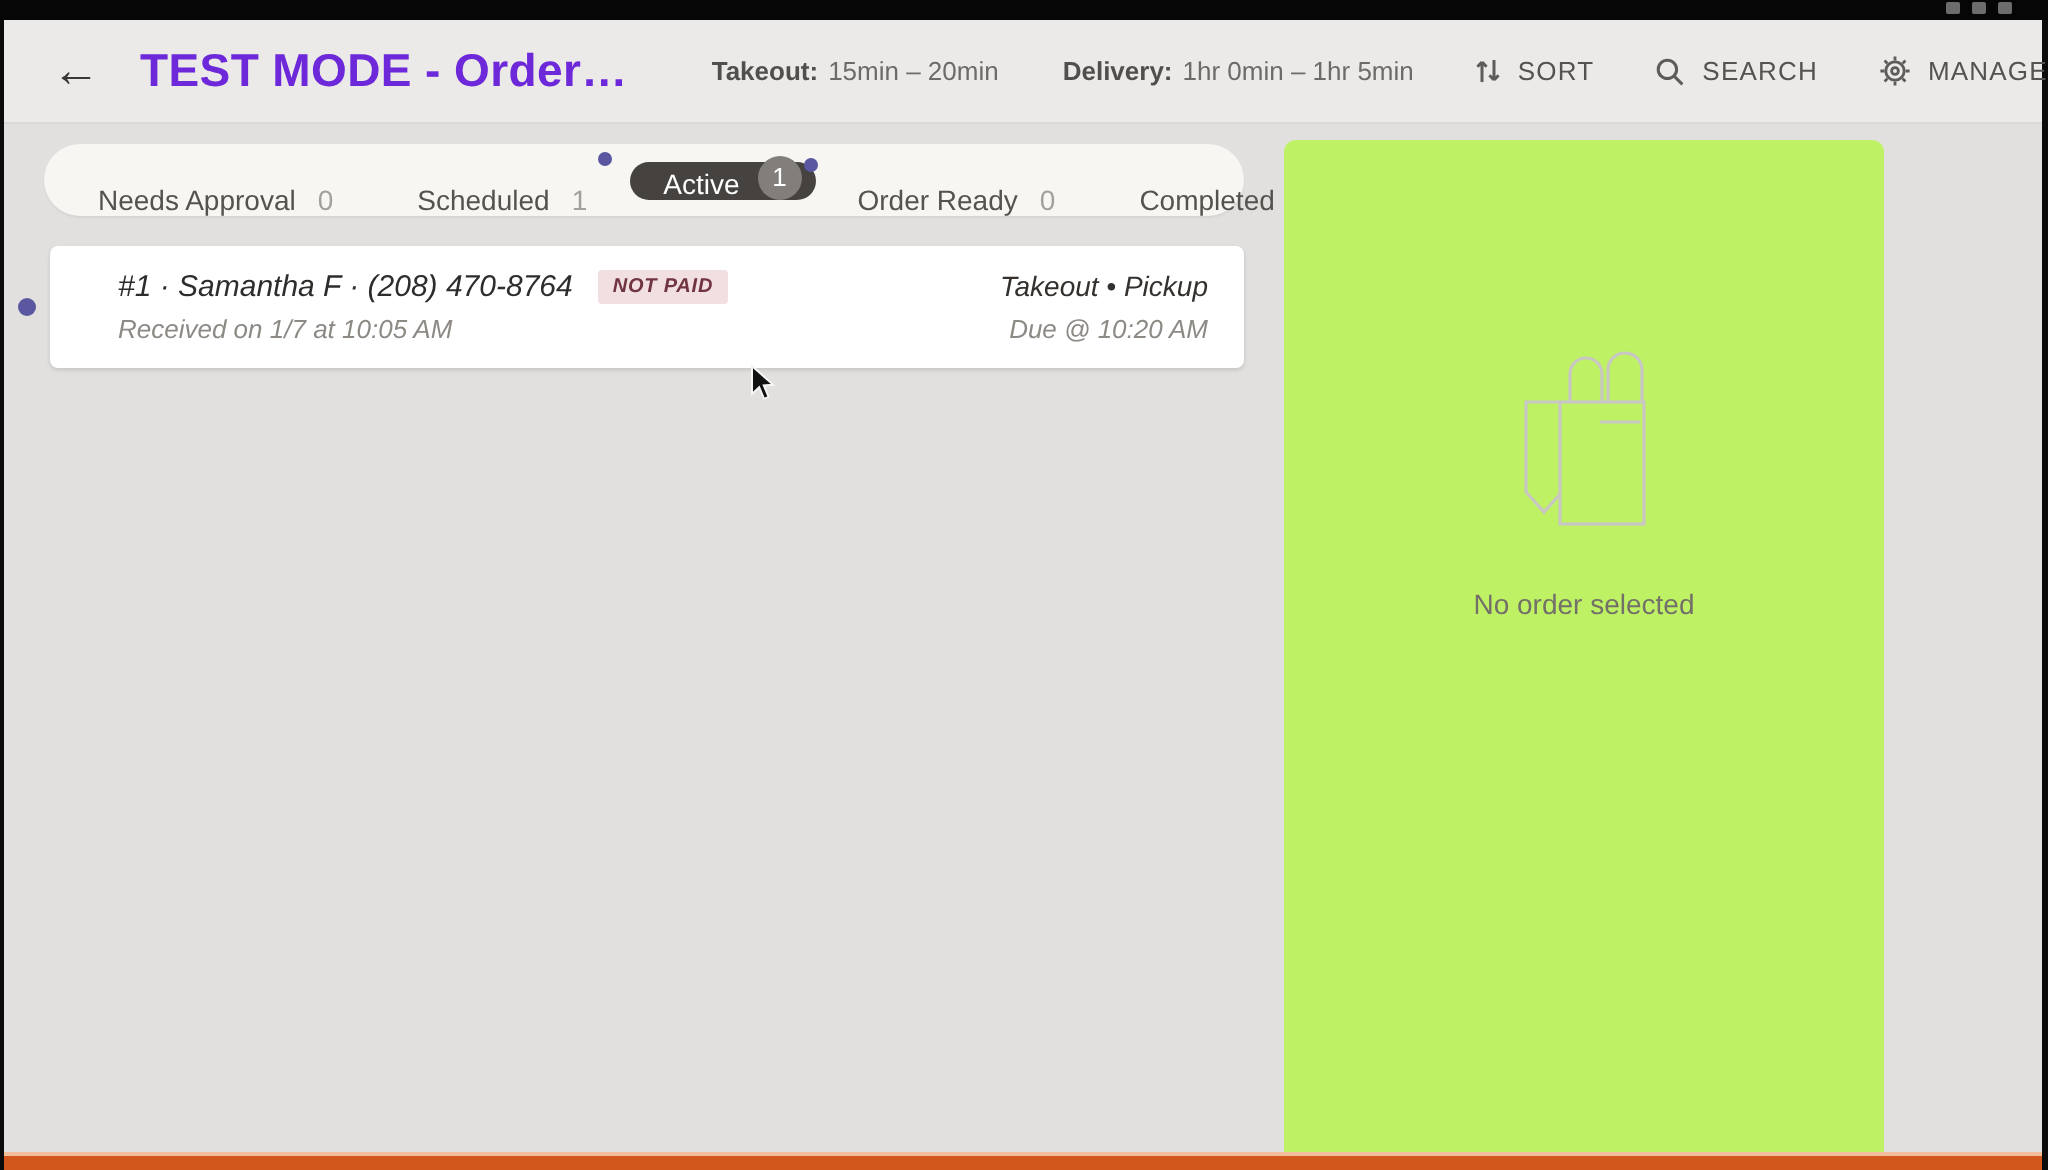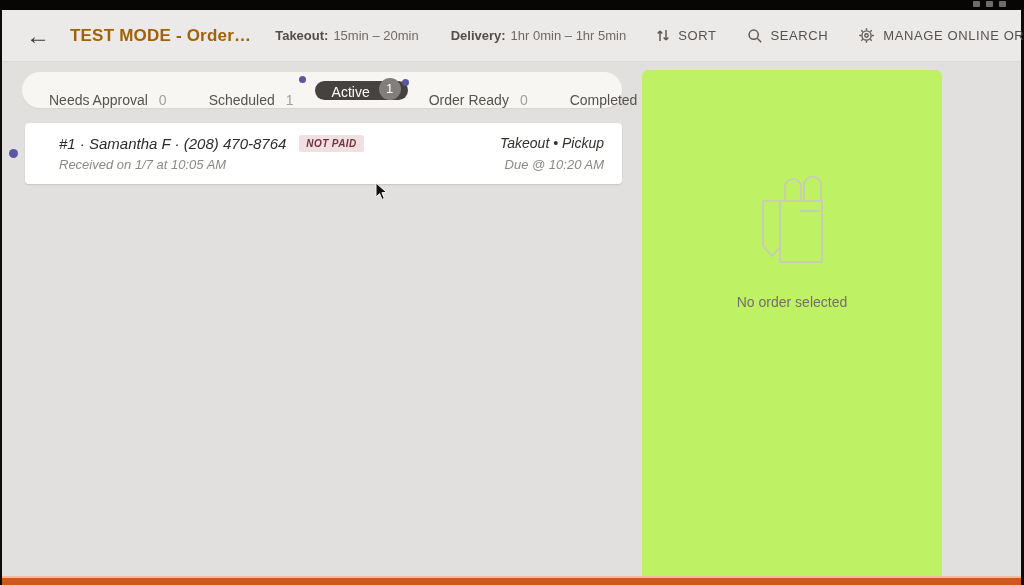--- a/index.html
+++ b/index.html
@@ -16,22 +16,22 @@
   
   .statusbar{position:absolute;top:0;left:0;width:1024px;height:10px;background:#060606;}
   .statusbar .sicons{position:absolute;right:18px;top:1px;display:flex;gap:6px;}
   .statusbar .sicons i{display:block;width:7px;height:6px;background:#8f8f8f;opacity:.75;border-radius:1px;}
   
   .screen{position:absolute;top:10px;left:2px;right:3px;bottom:0;background:#e2e0de;display:flex;flex-direction:column;}
   
   header{height:52px;background:#eceae8;border-bottom:1px solid rgba(0,0,0,.07);
          display:flex;align-items:center;padding:0 18px;flex:0 0 auto;}
   .back{font-size:24px;color:#3a3836;line-height:1;cursor:pointer;padding:2px 6px;background:none;border:none;font-family:inherit;}
-  .title{font-size:17px;font-weight:bold;color:#a16207;margin-left:14px;letter-spacing:.2px;white-space:nowrap;}
-  .preptimes{display:flex;align-items:center;margin-left:24px;font-size:13px;white-space:nowrap;}
+  .title{font-size:23px;font-weight:bold;color:#6d28d9;margin-left:14px;letter-spacing:.2px;white-space:nowrap;}
+  .preptimes{display:flex;align-items:center;margin-left:42px;font-size:13px;white-space:nowrap;}
   .preptimes .lbl{font-weight:bold;color:#514e4b;}
   .preptimes .val{color:#6e6a67;margin-left:5px;}
   .vdiv{width:1px;height:20px;background:#c3c1bf;margin:0 16px;}
   .hspacer{flex:1;}
   .hbtn{display:flex;align-items:center;gap:8px;background:none;border:none;cursor:pointer;
         font-family:inherit;font-size:13px;letter-spacing:.6px;color:#555250;margin-left:30px;white-space:nowrap;}
   .hbtn svg{display:block;}
   
   .content{position:relative;flex:1;}
   

